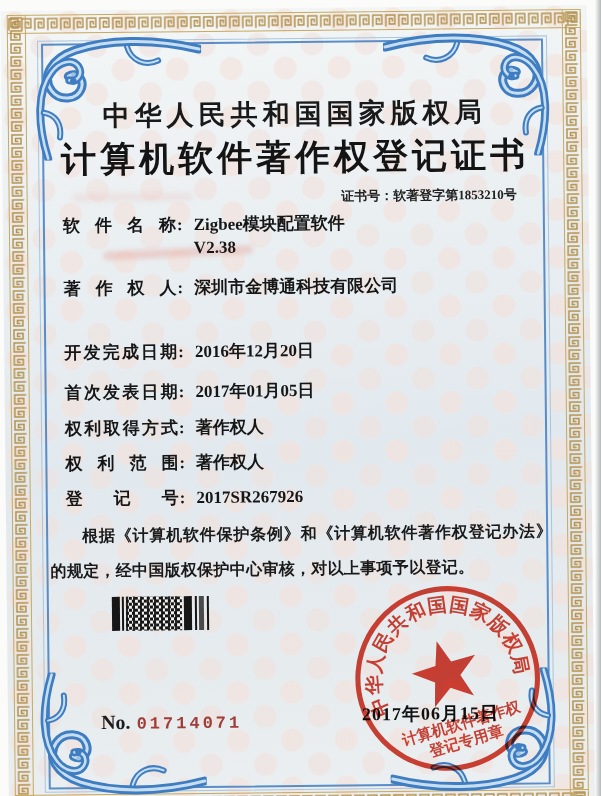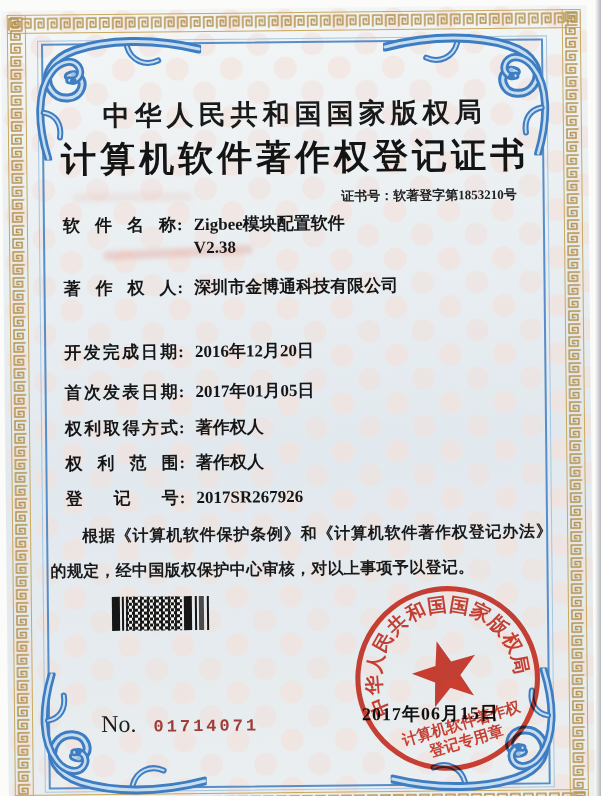--- a/index.html
+++ b/index.html
@@ -87,21 +87,21 @@
       repeating-conic-gradient(#141414 0% 25%, #f3f3f1 0% 50%);
     background-size:auto,6px 6px;
   }
   
   .seal{position:absolute;left:338px;top:570px;width:204px;height:204px;z-index:6;
     mix-blend-mode:multiply;opacity:.95;}
   .seal svg{width:100%;height:100%;display:block;}
   .issue-date{position:absolute;left:354px;top:695px;font-size:18px;font-weight:700;color:#111;
     letter-spacing:1px;z-index:7;mix-blend-mode:multiply;}
   .serial{position:absolute;left:93px;top:701px;z-index:5;display:flex;align-items:baseline;}
-  .serial .no{font-size:24px;font-weight:400;color:#1d1d1d;margin-right:17px;}
+  .serial .no{font-size:20px;font-weight:700;color:#1d1d1d;margin-right:6px;}
   .serial .num{font-family:"Liberation Mono","DejaVu Sans Mono",monospace;
     font-size:17px;font-weight:700;color:#a03d38;letter-spacing:3px;}
   .defs-hidden{position:absolute;width:0;height:0;overflow:hidden;}
 </style>
 </head>
 <body>
 
 <svg class="defs-hidden" aria-hidden="true">
   <defs>
     <pattern id="gk" width="13" height="17" patternUnits="userSpaceOnUse">

